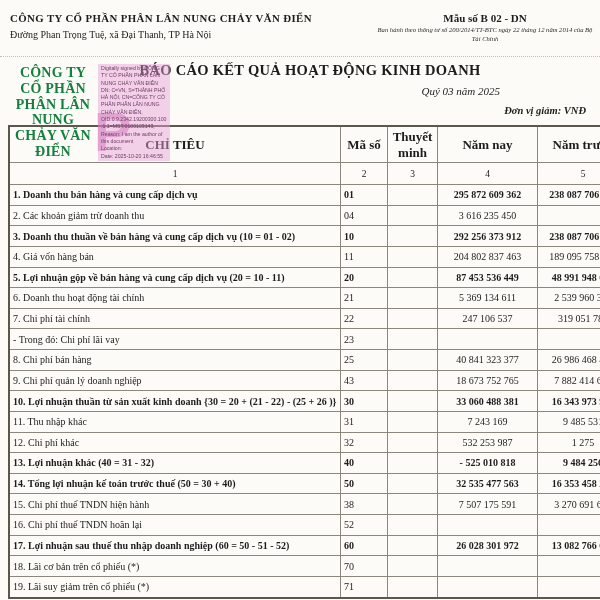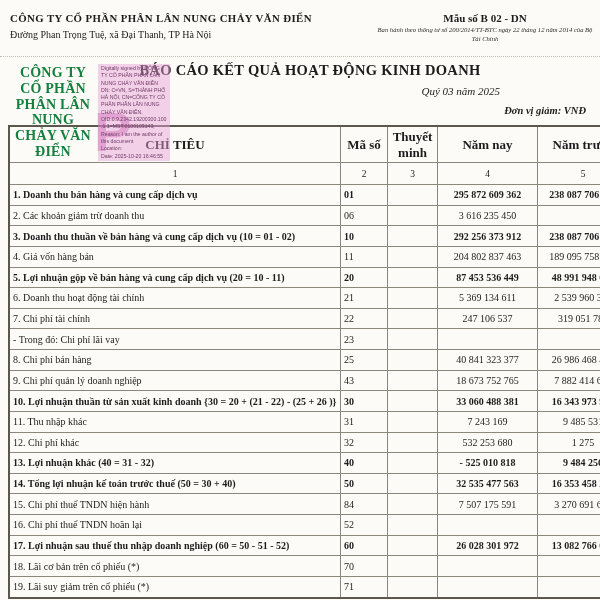--- a/index.html
+++ b/index.html
@@ -114,21 +114,21 @@
   <tbody>
       <tr class="bold">
         <td class="cell-label">1. Doanh thu bán hàng và cung cấp dịch vụ</td>
         <td class="cell-ma">01</td>
         <td class="cell-tm"></td>
         <td class="cell-num">295 872 609 362</td>
         <td class="cell-num">238 087 706 891</td>
       </tr>
       <tr>
         <td class="cell-label">2. Các khoản giảm trừ doanh thu</td>
-        <td class="cell-ma">06</td>
+        <td class="cell-ma">04</td>
         <td class="cell-tm"></td>
         <td class="cell-num">3 616 235 450</td>
         <td class="cell-num"></td>
       </tr>
       <tr class="bold">
         <td class="cell-label">3. Doanh thu thuần về bán hàng và cung cấp dịch vụ (10 = 01 - 02)</td>
         <td class="cell-ma">10</td>
         <td class="cell-tm"></td>
         <td class="cell-num">292 256 373 912</td>
         <td class="cell-num">238 087 706 891</td>
@@ -193,40 +193,40 @@
         <td class="cell-label">11. Thu nhập khác</td>
         <td class="cell-ma">31</td>
         <td class="cell-tm"></td>
         <td class="cell-num">7 243 169</td>
         <td class="cell-num">9 485 531</td>
       </tr>
       <tr>
         <td class="cell-label">12. Chi phí khác</td>
         <td class="cell-ma">32</td>
         <td class="cell-tm"></td>
-        <td class="cell-num">532 253 680</td>
+        <td class="cell-num">532 253 987</td>
         <td class="cell-num">1 275</td>
       </tr>
       <tr class="bold">
         <td class="cell-label">13. Lợi nhuận khác (40 = 31 - 32)</td>
         <td class="cell-ma">40</td>
         <td class="cell-tm"></td>
         <td class="cell-num">- 525 010 818</td>
         <td class="cell-num">9 484 256</td>
       </tr>
       <tr class="bold">
         <td class="cell-label">14. Tổng lợi nhuận kế toán trước thuế (50 = 30 + 40)</td>
         <td class="cell-ma">50</td>
         <td class="cell-tm"></td>
         <td class="cell-num">32 535 477 563</td>
         <td class="cell-num">16 353 458 253</td>
       </tr>
       <tr>
         <td class="cell-label">15. Chi phí thuế TNDN hiện hành</td>
-        <td class="cell-ma">84</td>
+        <td class="cell-ma">38</td>
         <td class="cell-tm"></td>
         <td class="cell-num">7 507 175 591</td>
         <td class="cell-num">3 270 691 651</td>
       </tr>
       <tr>
         <td class="cell-label">16. Chi phí thuế TNDN hoãn lại</td>
         <td class="cell-ma">52</td>
         <td class="cell-tm"></td>
         <td class="cell-num"></td>
         <td class="cell-num"></td>

